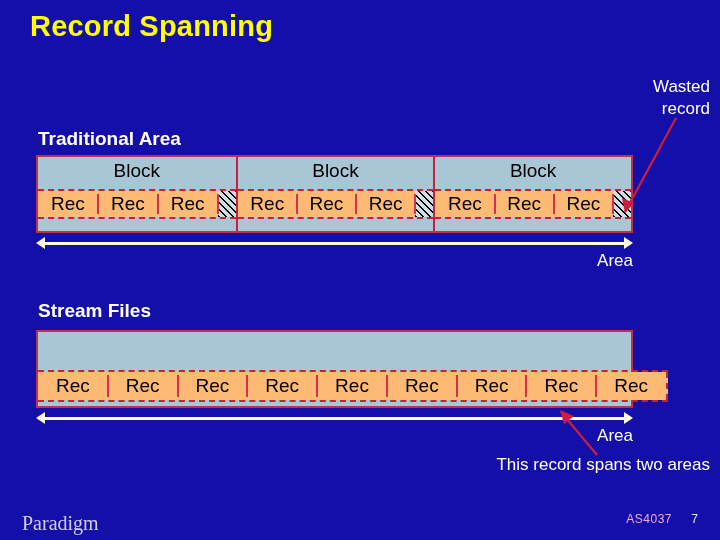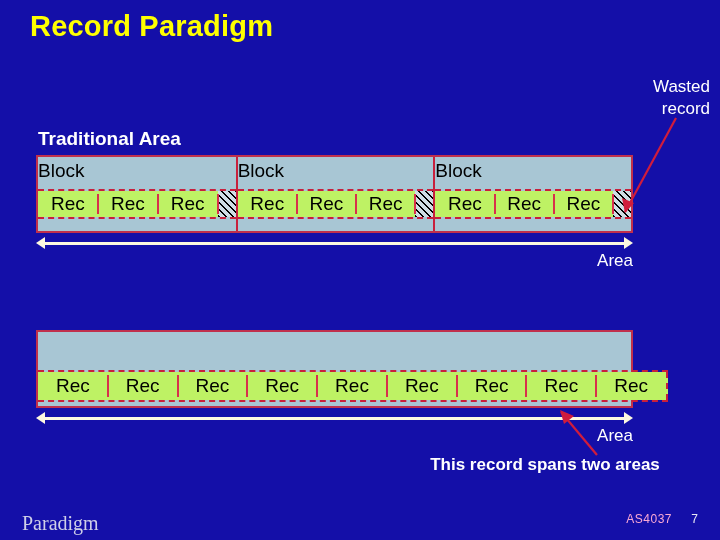--- a/index.html
+++ b/index.html
@@ -83,20 +83,21 @@
     top: 0;
     height: 100%;
     box-sizing: border-box;
   }
   .block-col + .block-col { border-left: 2px solid #c8203c; }
   .block-label {
     position: absolute;
     top: 3px;
     left: 0;
     width: 100%;
+    text-align: center;
     font-size: 19px;
     color: #000000;
   }
 
   
   .rec-strip {
     position: absolute;
     left: 0;
     width: 100%;
     top: 32px;
@@ -108,21 +109,21 @@
   }
   .rec-cell {
     position: relative;
     flex: 1 1 0;
     display: flex;
     align-items: center;
     justify-content: center;
     font-size: 19px;
     color: #000000;
     box-sizing: border-box;
-    background: #bef264;
+    background: #fdba74;
   }
   .rec-cell + .rec-cell::before,
   .rec-cell.sep-left::before {
     content: "";
     position: absolute;
     left: -1px;
     top: 3px;
     bottom: 3px;
     width: 2px;
     background: #d8304c;
@@ -190,25 +191,24 @@
     font-size: 17px;
     color: #ffffff;
   }
 
   
   #span-note {
     position: absolute;
     left: 380px;
     top: 455px;
     width: 330px;
-    text-align: center;
+    text-align: right;
     font-size: 17px;
     color: #ffffff;
     white-space: nowrap;
-    font-weight: bold;
   }
 
   
   #pointer-overlay {
     position: absolute;
     left: 0;
     top: 0;
     width: 720px;
     height: 540px;
     pointer-events: none;
@@ -237,21 +237,21 @@
     top: 512px;
     font-size: 12px;
     color: #e8e8f4;
   }
 </style>
 </head>
 <body>
 
 <div id="slide">
 
-  <div id="slide-title">Record Paradigm</div>
+  <div id="slide-title">Record Spanning</div>
 
   <div id="wasted-space-label">
     <div>Wasted</div>
     <div>record</div>
   </div>
 
   <div class="section-heading" id="heading-traditional">Traditional Area</div>
 
   <div class="diagram-box" id="traditional-box">
 
@@ -287,20 +287,21 @@
 
   </div>
 
   <div class="area-measure" id="area-measure-traditional">
     <div class="arrow-head left"></div>
     <div class="area-line"></div>
     <div class="arrow-head right"></div>
     <div class="area-label">Area</div>
   </div>
 
+  <div class="section-heading" id="heading-stream">Stream Files</div>
 
   <div class="diagram-box" id="stream-box">
     <div id="stream-rec-strip">
       <div class="rec-cell">Rec</div>
       <div class="rec-cell">Rec</div>
       <div class="rec-cell">Rec</div>
       <div class="rec-cell">Rec</div>
       <div class="rec-cell">Rec</div>
       <div class="rec-cell">Rec</div>
       <div class="rec-cell">Rec</div>

